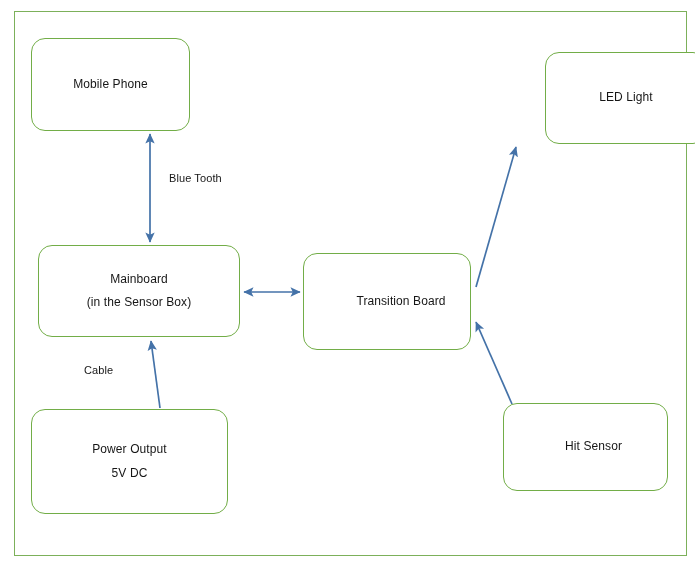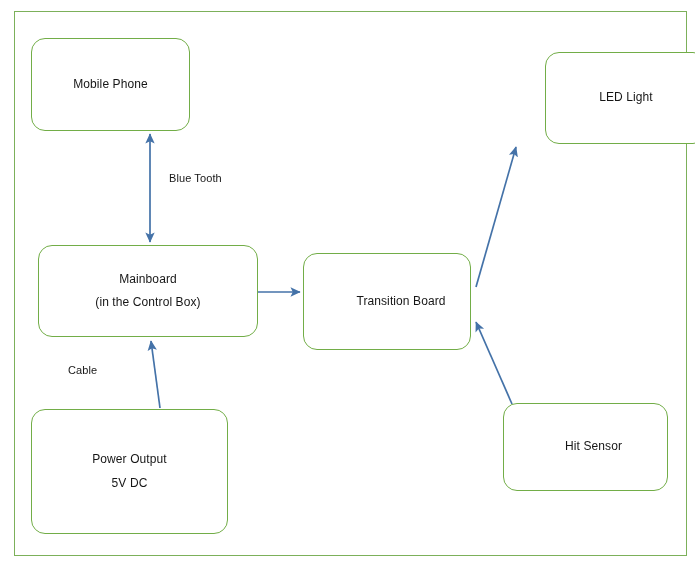--- a/index.html
+++ b/index.html
@@ -45,24 +45,24 @@
     letter-spacing: 0.1px;
   }
   .node .line {
     display: block;
     white-space: nowrap;
   }
   #node-mobile-phone {
     left: 31px; top: 38px; width: 159px; height: 93px;
   }
   #node-mainboard {
-    left: 38px; top: 245px; width: 220px; height: 92px;
+    left: 38px; top: 245px; width: 202px; height: 92px;
   }
   #node-power-output {
-    left: 31px; top: 409px; width: 197px; height: 125px;
+    left: 31px; top: 409px; width: 197px; height: 105px;
   }
   #node-transition-board {
     left: 303px; top: 253px; width: 168px; height: 97px; padding-left: 28px;
   }
   #node-led-light {
     left: 508px; top: 52px; width: 162px; height: 92px; margin-left: 37px;
   }
   #node-hit-sensor {
     left: 503px; top: 403px; width: 165px; height: 88px; padding-left: 16px;
   }
@@ -77,21 +77,21 @@
     position: absolute;
     color: #161616;
     font-size: 11px;
     white-space: nowrap;
     letter-spacing: 0.1px;
   }
   #label-bluetooth {
     left: 169px; top: 172px;
   }
   #label-cable {
-    left: 68px; top: 364px;
+    left: 84px; top: 364px;
   }
 </style>
 </head>
 <body>
 
 <div id="canvas">
 
   <div class="outer-frame"></div>
 
   <svg class="edge-layer" width="695" height="569" viewBox="0 0 695 569" xmlns="http://www.w3.org/2000/svg">
@@ -124,21 +124,21 @@
       <line x1="512" y1="404" x2="476" y2="322" stroke="#4472a8" stroke-width="1.7" marker-end="url(#arrowEnd)"></line>
     </g>
   </svg>
 
   <div class="node" id="node-mobile-phone">
     <span class="line">Mobile Phone</span>
   </div>
 
   <div class="node" id="node-mainboard">
     <span class="line">Mainboard</span>
-    <span class="line">(in the Control Box)</span>
+    <span class="line">(in the Sensor Box)</span>
   </div>
 
   <div class="node" id="node-power-output">
     <span class="line">Power Output</span>
     <span class="line">5V DC</span>
   </div>
 
   <div class="node" id="node-transition-board">
     <span class="line">Transition Board</span>
   </div>

